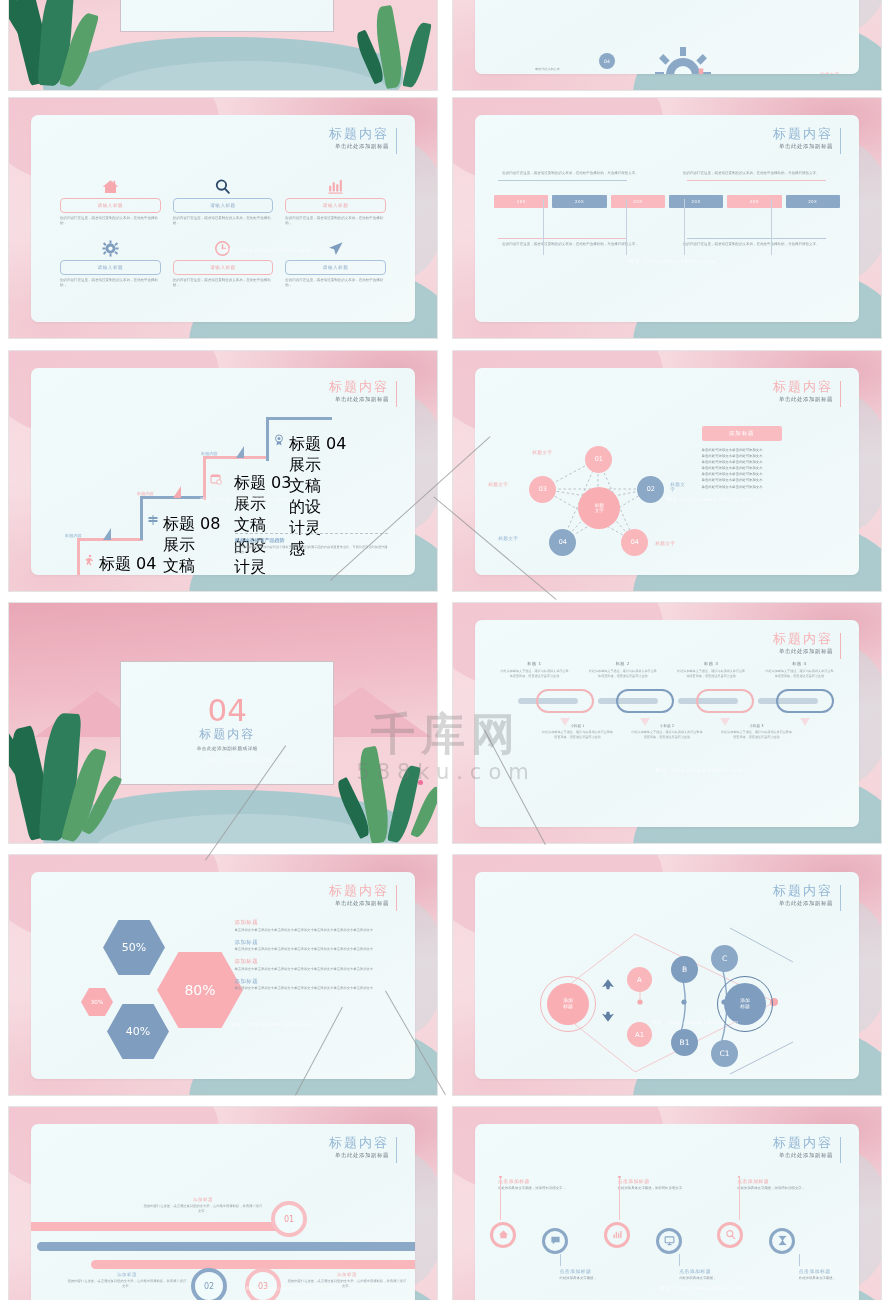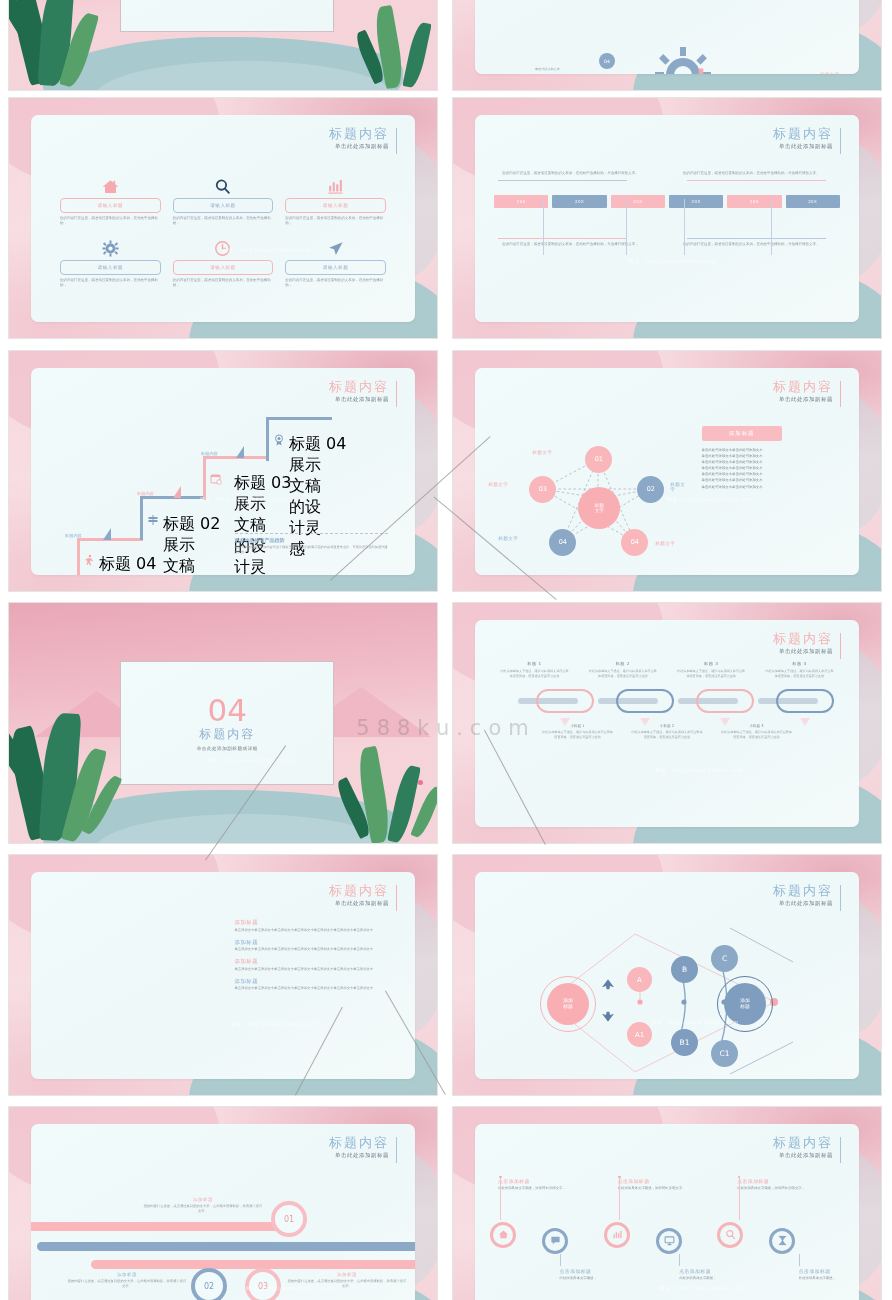--- a/index.html
+++ b/index.html
@@ -467,21 +467,21 @@
 
         <div style="position:absolute;left:109px;top:128px;width:3px;height:44px;background:#8ba8c6;"></div>
         <div style="position:absolute;left:109px;top:128px;width:66px;height:3px;background:#8ba8c6;"></div>
         <div style="position:absolute;left:116px;top:146px;">
           <svg width="12" height="12" viewBox="0 0 24 24" fill="#7f9dbe" style="float:left;margin-right:3px;">
             <rect x="11" y="2" width="2" height="20"></rect>
               <rect x="3" y="6" width="18" height="4"></rect>
               <rect x="3" y="12" width="18" height="4"></rect>
           </svg>
           <div style="margin-left:16px;">
-            <div class="st-t">标题 02</div>
+            <div class="st-t">标题 08</div>
             <div class="st-b" style="width:44px;">展示文稿的设计灵感</div>
           </div>
         </div>
         <div class="conn lbl-pink" style="left:106px;top:123px;">标题内容</div>
         <div class="tri" style="left:142px;top:118px;border-left:8px solid transparent;border-bottom:12px solid #f6a9ae;"></div>
 
         <div style="position:absolute;left:172px;top:88px;width:3px;height:44px;background:#f6b4b8;"></div>
         <div style="position:absolute;left:172px;top:88px;width:66px;height:3px;background:#f6b4b8;"></div>
         <div style="position:absolute;left:179px;top:105px;">
           <svg width="12" height="12" viewBox="0 0 24 24" fill="#f6a9ae" style="float:left;margin-right:3px;">
@@ -667,20 +667,26 @@
   <div class="slide" style="left:8px; top:854px;">
     <div class="bg">
         <div class="rose"></div>
         <div class="teal2"></div>
         <div class="teal"></div>
       </div>
     <div class="card">
       <div class="hdr pink">
         <div class="t">标题内容</div>
         <div class="s">单击此处添加副标题</div>
+      </div>
+      <div style="position:absolute;left:10px;top:40px;width:200px;height:160px;">
+        <div class="hex" style="left:62px;top:8px;width:62px;height:55px;background:#7f9dbe;font-size:11px;">50%</div>
+        <div class="hex" style="left:116px;top:40px;width:86px;height:76px;background:#f9aeb4;font-size:14px;">80%</div>
+        <div class="hex" style="left:40px;top:76px;width:32px;height:28px;background:#f9aeb4;font-size:5.6px;">30%</div>
+        <div class="hex" style="left:66px;top:92px;width:62px;height:55px;background:#7f9dbe;font-size:11px;">40%</div>
       </div>
       <div class="hexlist">
         <div>
           <div class="hh lbl-pink">添加标题</div>
           <div class="hb">单击添加文本单击添加文本单击添加文本单击添加文本单击添加文本单击添加文本单击添加文本</div>
         </div>
         <div>
           <div class="hh lbl-blue">添加标题</div>
           <div class="hb">单击添加文本单击添加文本单击添加文本单击添加文本单击添加文本单击添加文本单击添加文本</div>
         </div>
@@ -879,16 +885,17 @@
   </div>
 
   <div class="diag" style="left:330px;top:580px;width:215px;transform:rotate(-42deg);"></div>
   <div class="diag" style="left:556px;top:600px;width:160px;transform:rotate(-140deg);"></div>
   <div class="diag" style="left:205px;top:860px;width:140px;transform:rotate(-55deg);"></div>
   <div class="diag" style="left:545px;top:845px;width:130px;transform:rotate(-118deg);"></div>
   <div class="diag" style="left:445px;top:1095px;width:120px;transform:rotate(-120deg);"></div>
   <div class="diag" style="left:295px;top:1095px;width:100px;transform:rotate(-62deg);"></div>
 
   <div class="wm wm-center">
+    <div class="l1">千库网</div>
     <div class="l2">588ku.com</div>
   </div>
 
 </div>
 
 </body></html>

